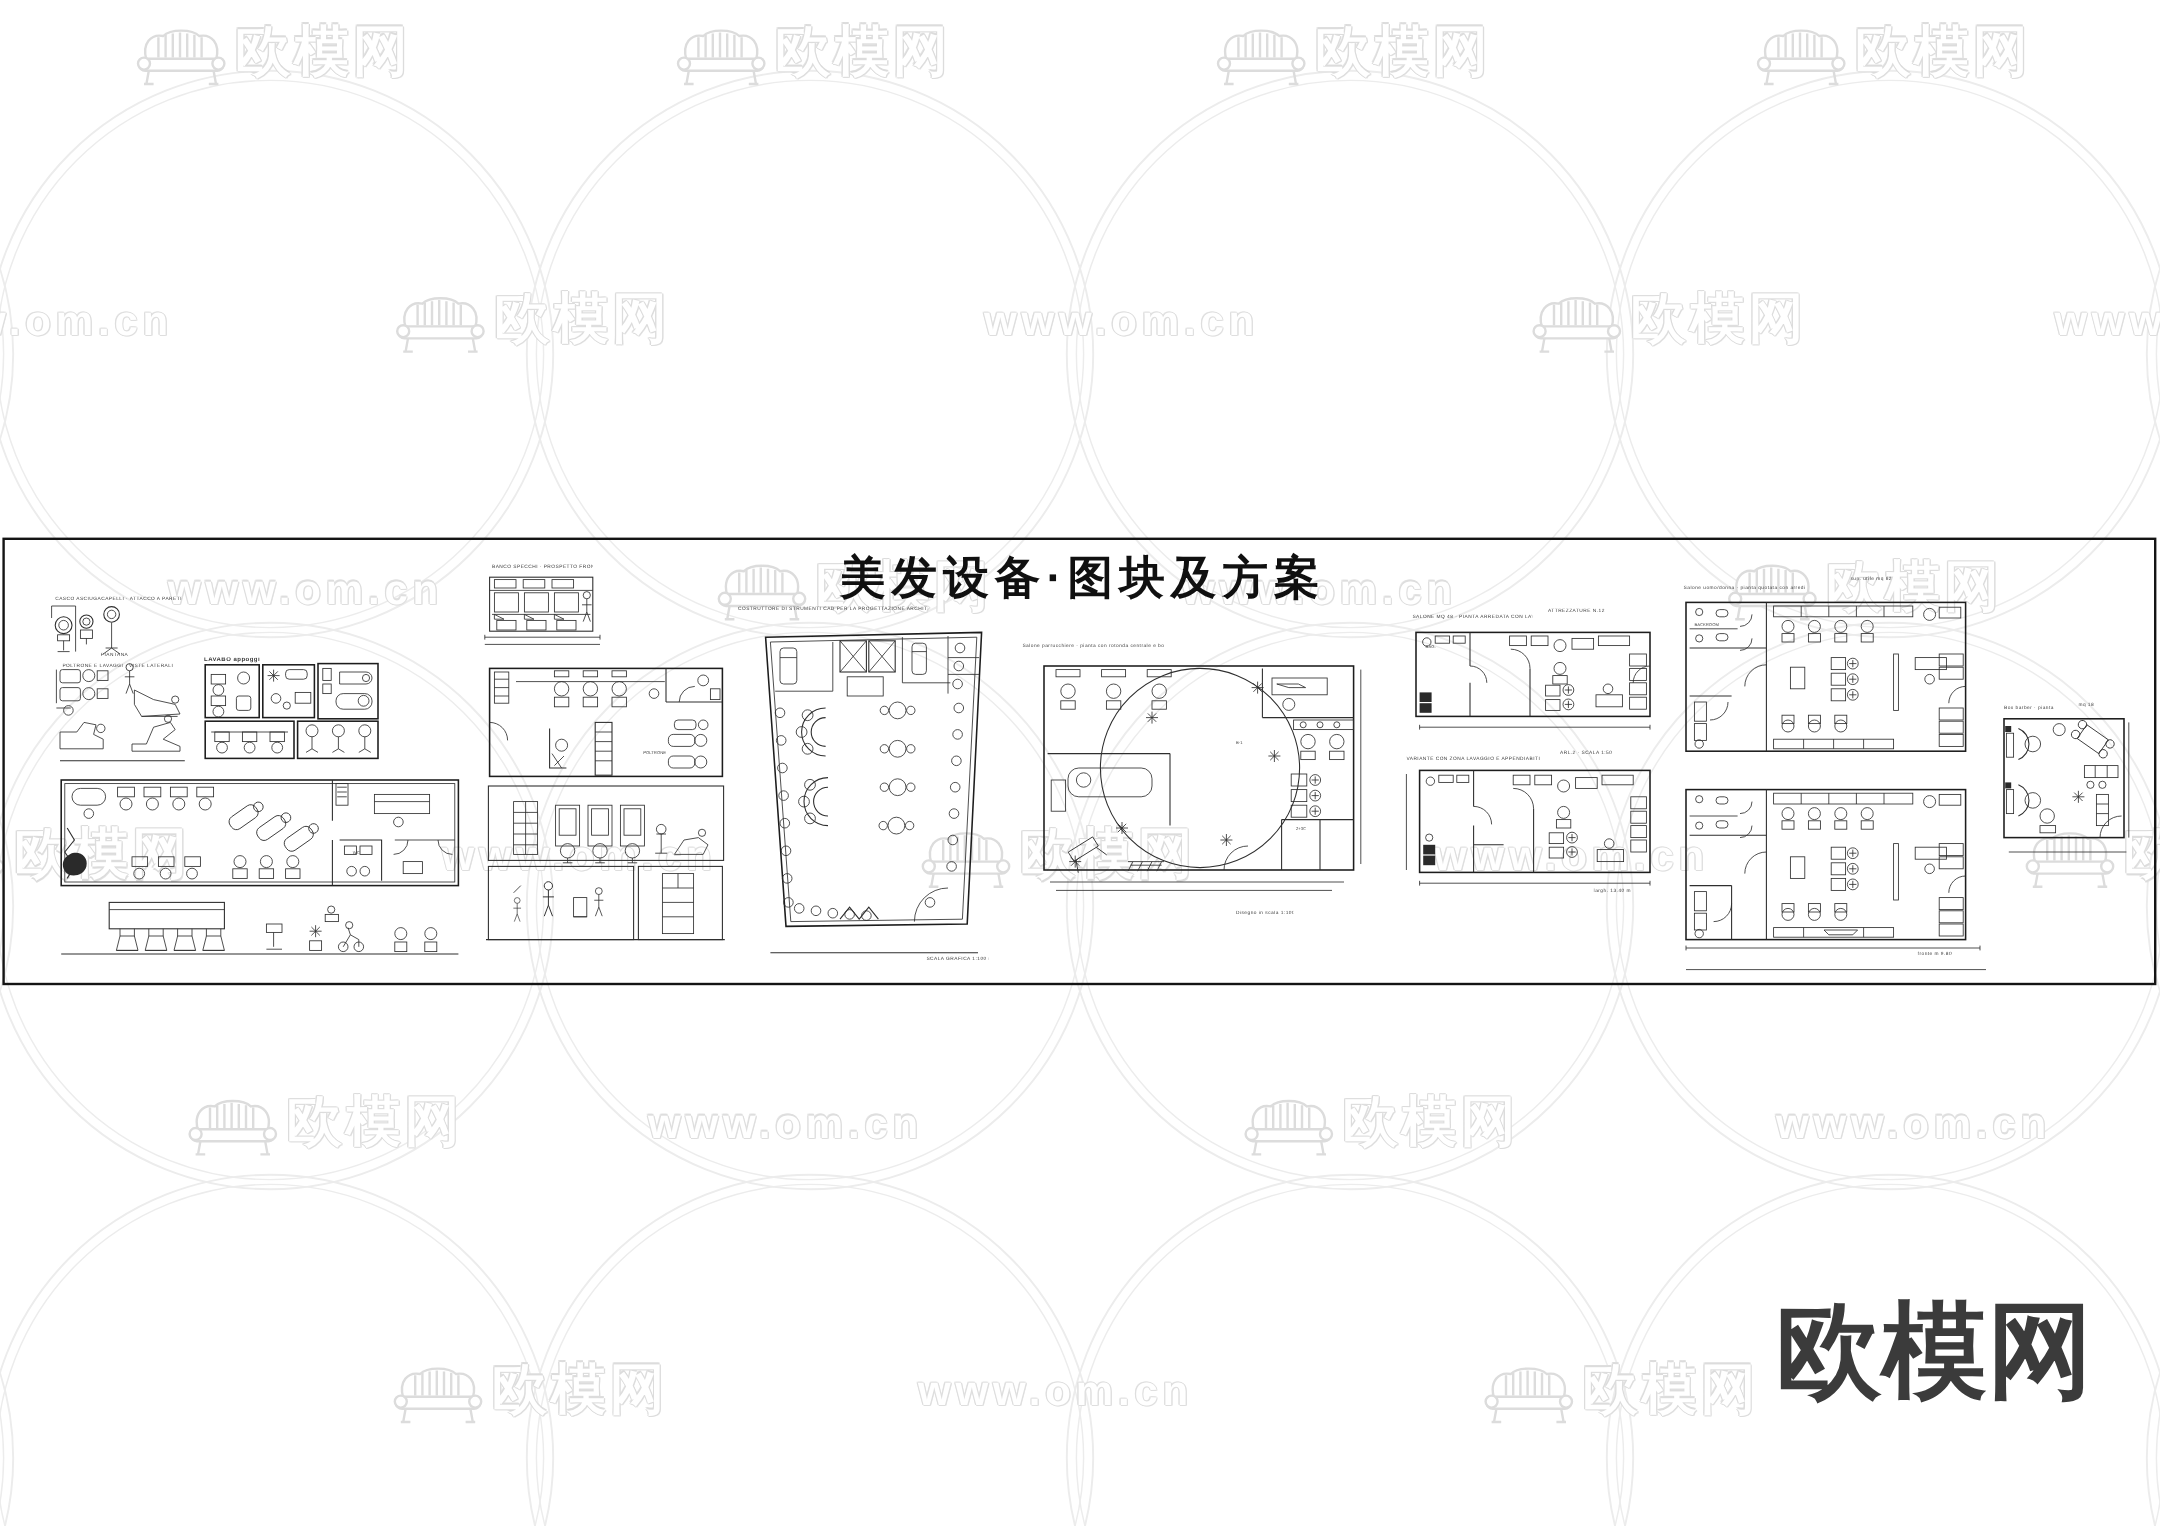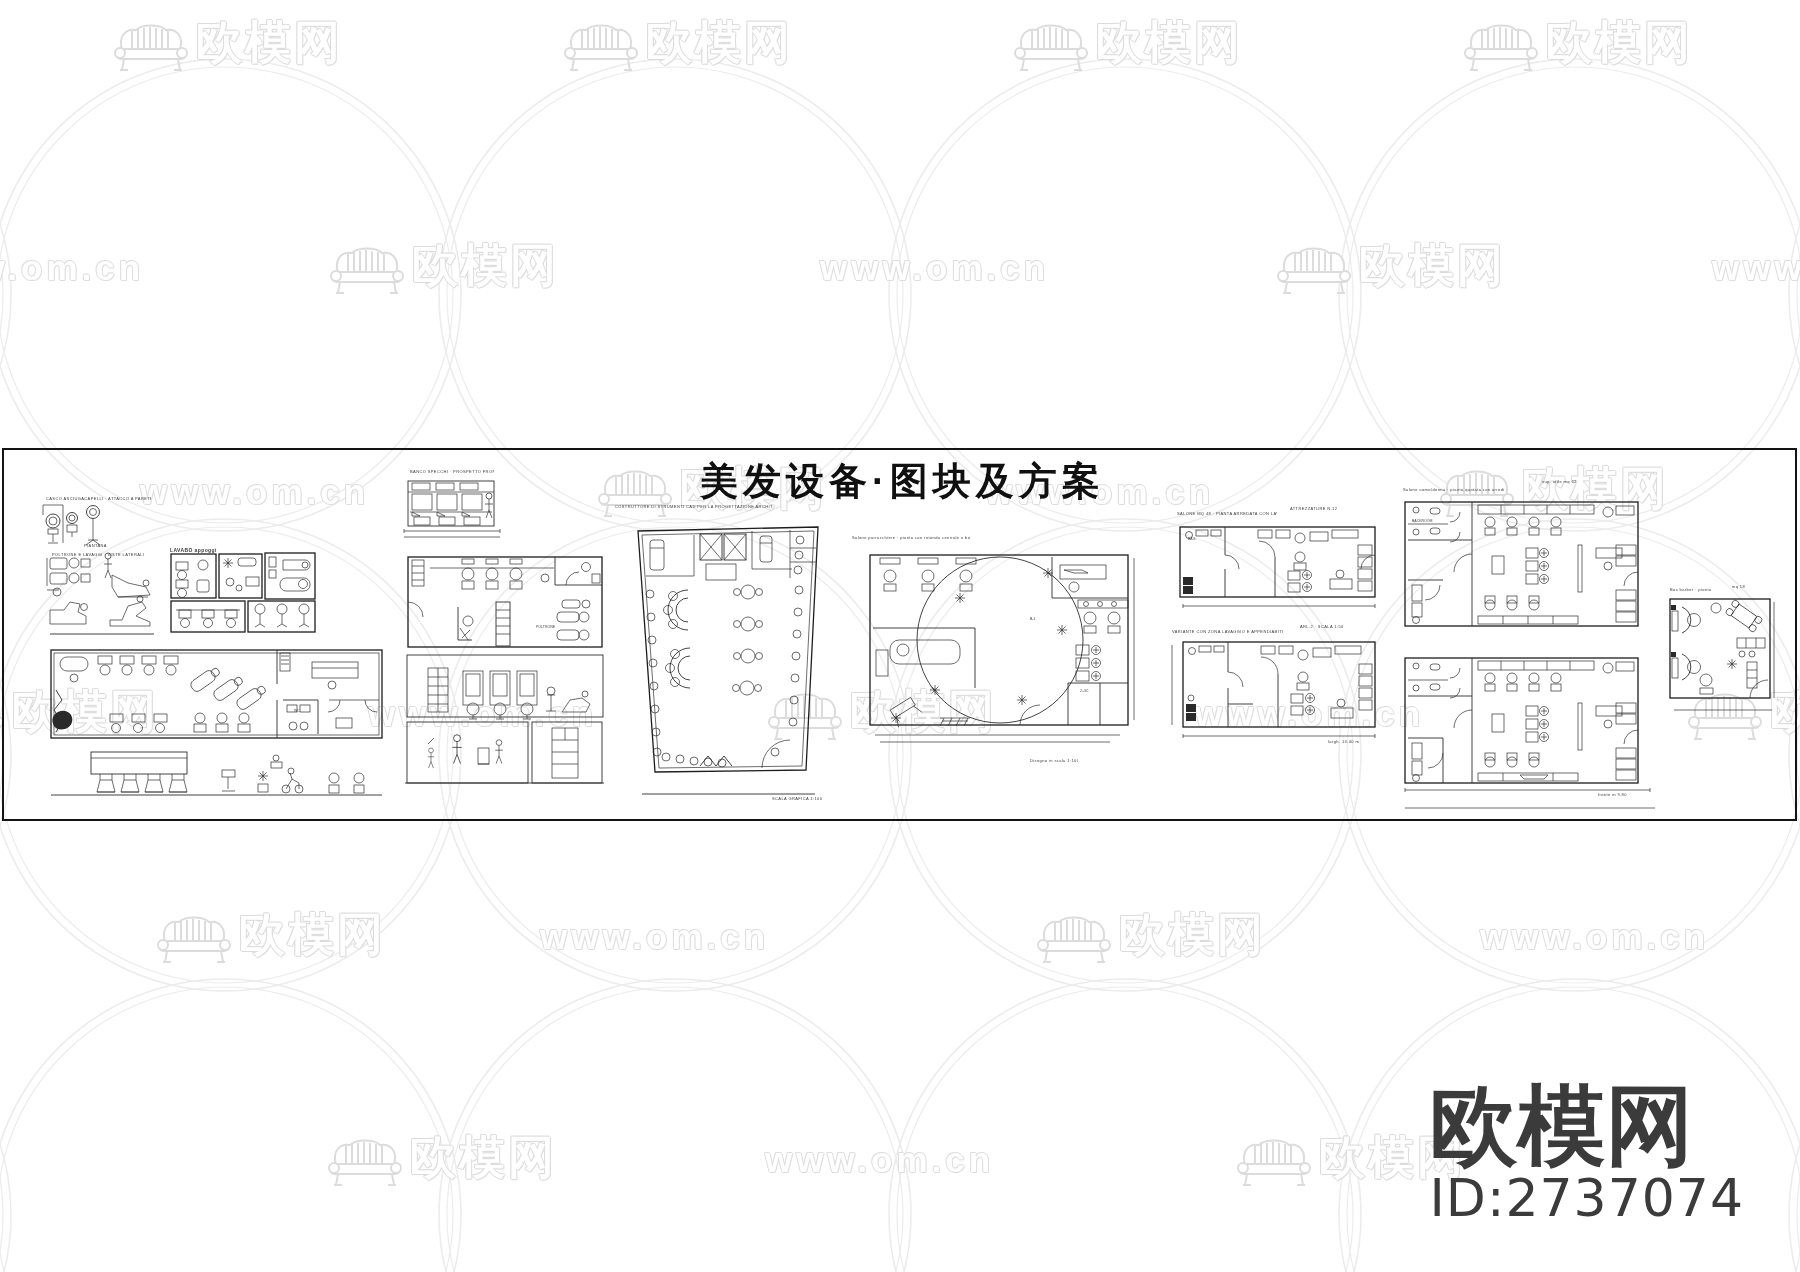--- a/index.html
+++ b/index.html
@@ -964,15 +964,14 @@
   <div class="cap" style="left:1300px;top:625px;width:75px;">ARL.2 · SCALA 1:50</div>
   <div class="cap" style="left:1328px;top:740px;width:48px;">largh. 13.40 m</div>
   <div class="cap" style="left:1403px;top:488px;width:118px;">Salone uomo/donna · pianta quotata con arredi</div>
   <div class="cap" style="left:1542px;top:480px;width:95px;">sup. utile mq 62</div>
   <div class="cap" style="left:1598px;top:793px;width:48px;">fronte m 9.80</div>
   <div class="cap" style="left:1670px;top:588px;width:55px;">Box barber · pianta</div>
   <div class="cap" style="left:1732px;top:585px;width:32px;">mq 18</div>
 
   <div class="brand">
     <div class="brand-logo">欧模网</div>
-    <div class="brand-id">ID:2737074</div>
   </div>
 </div>
 
 </body></html>

